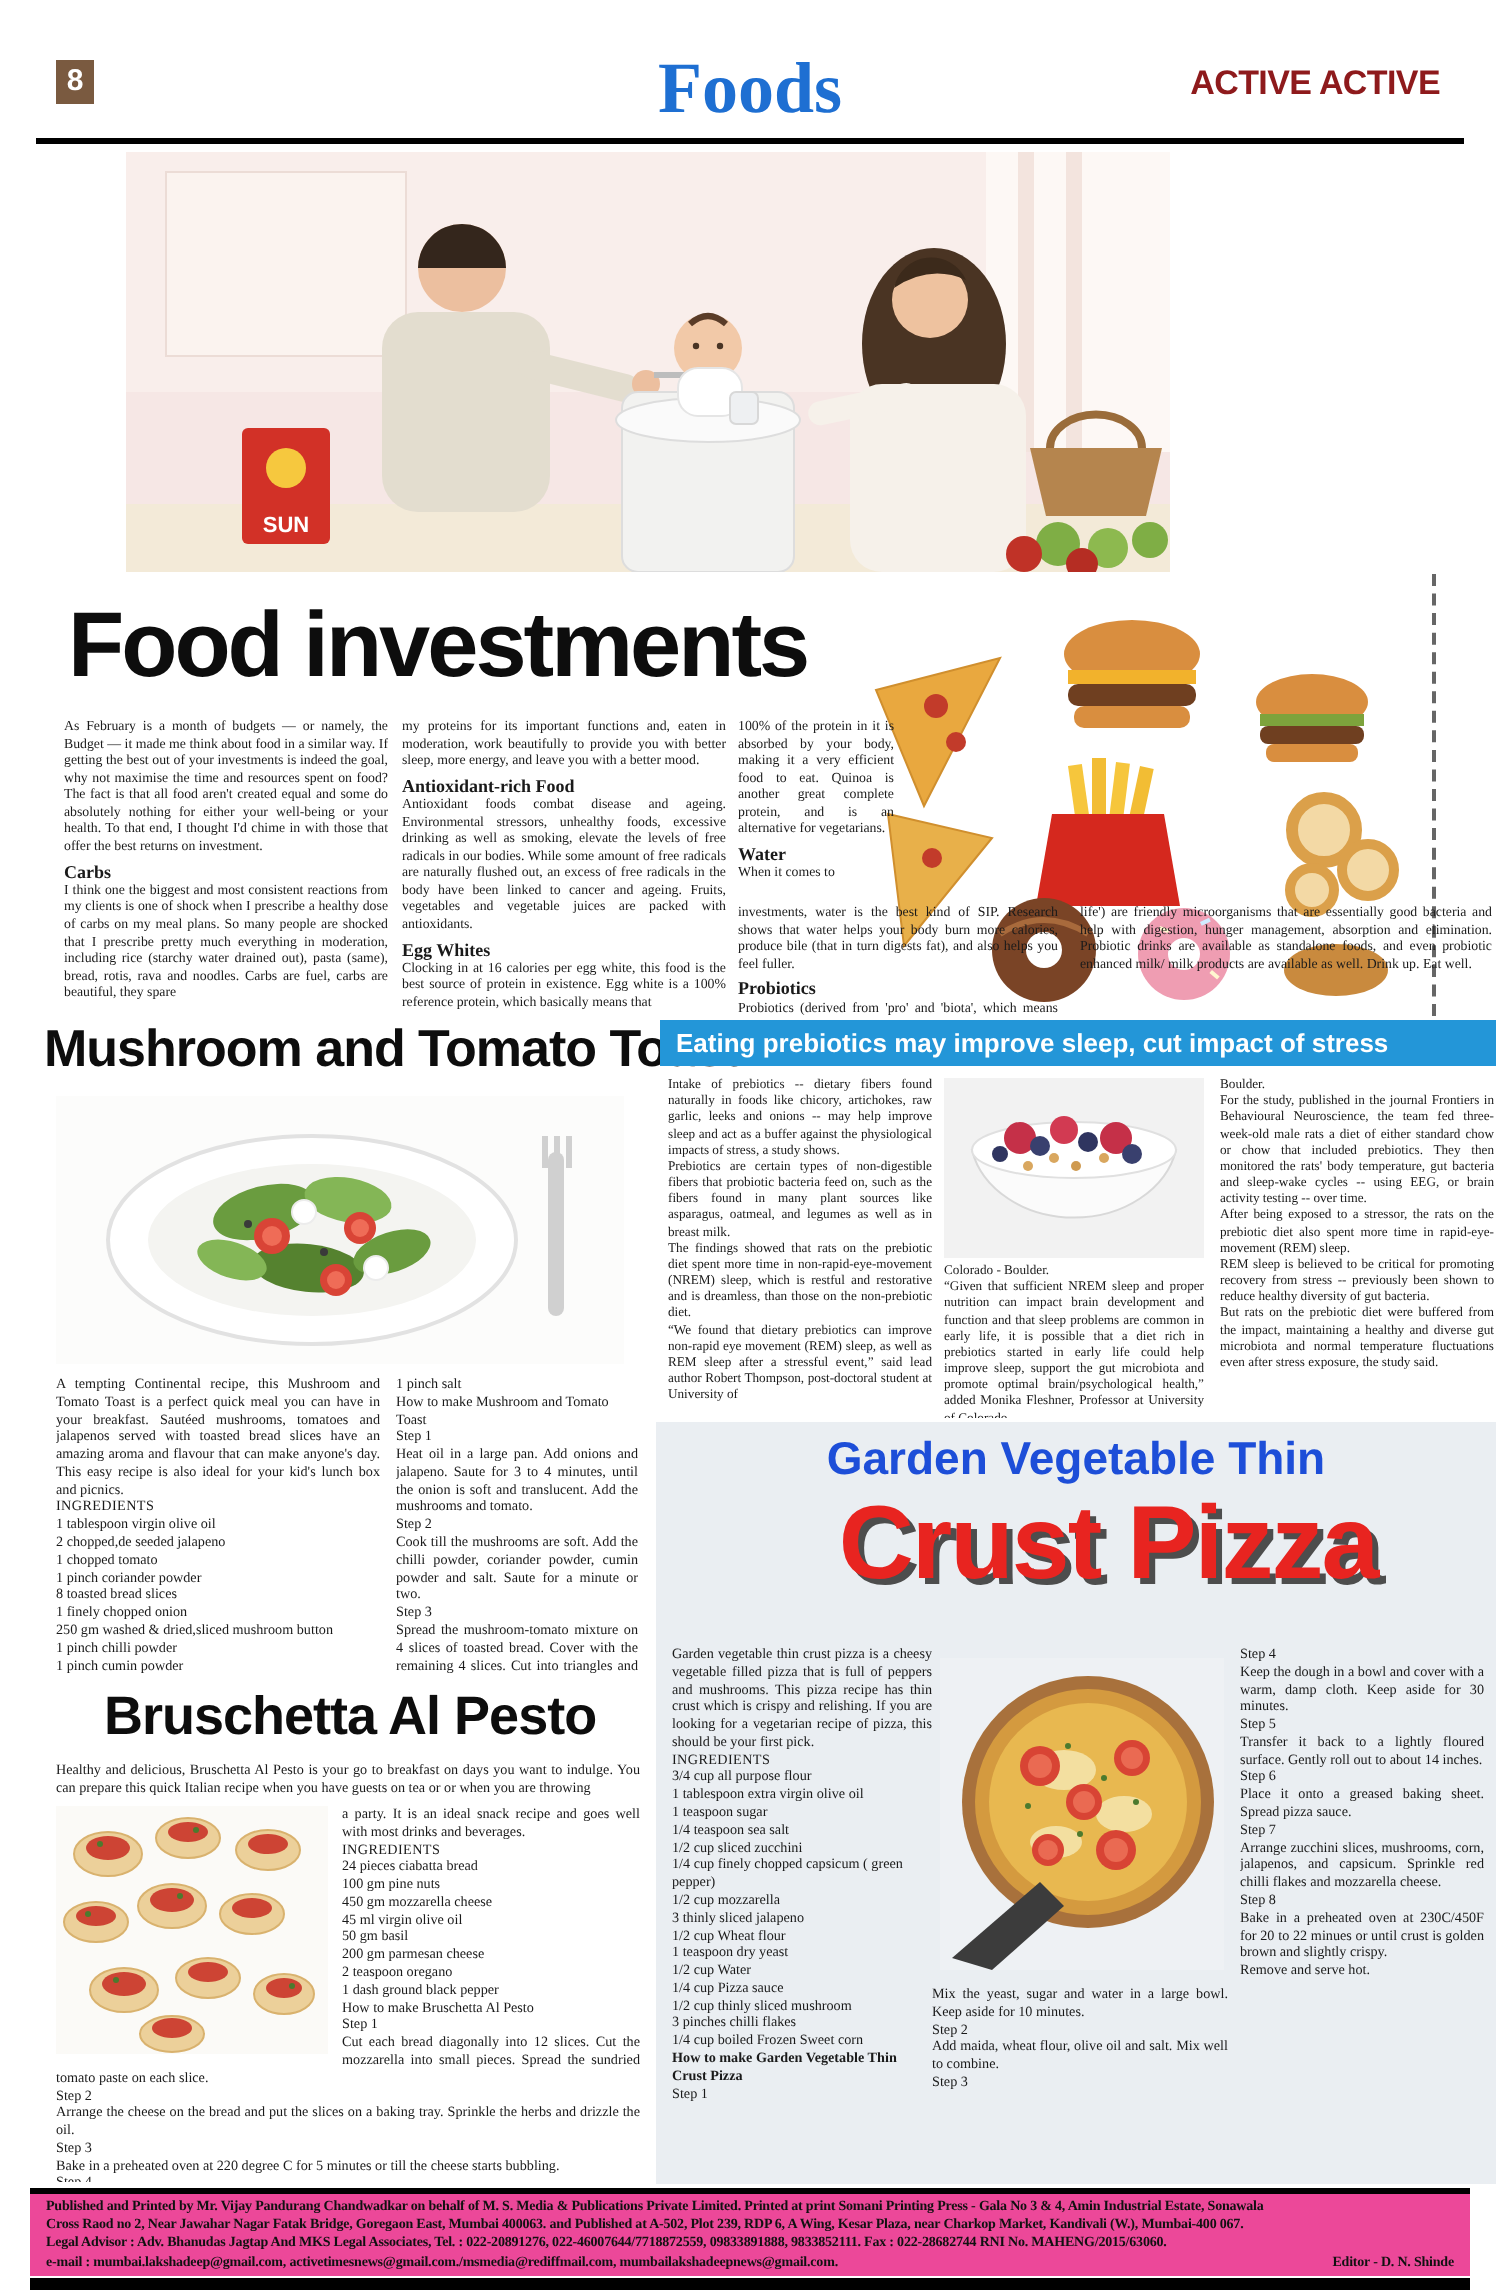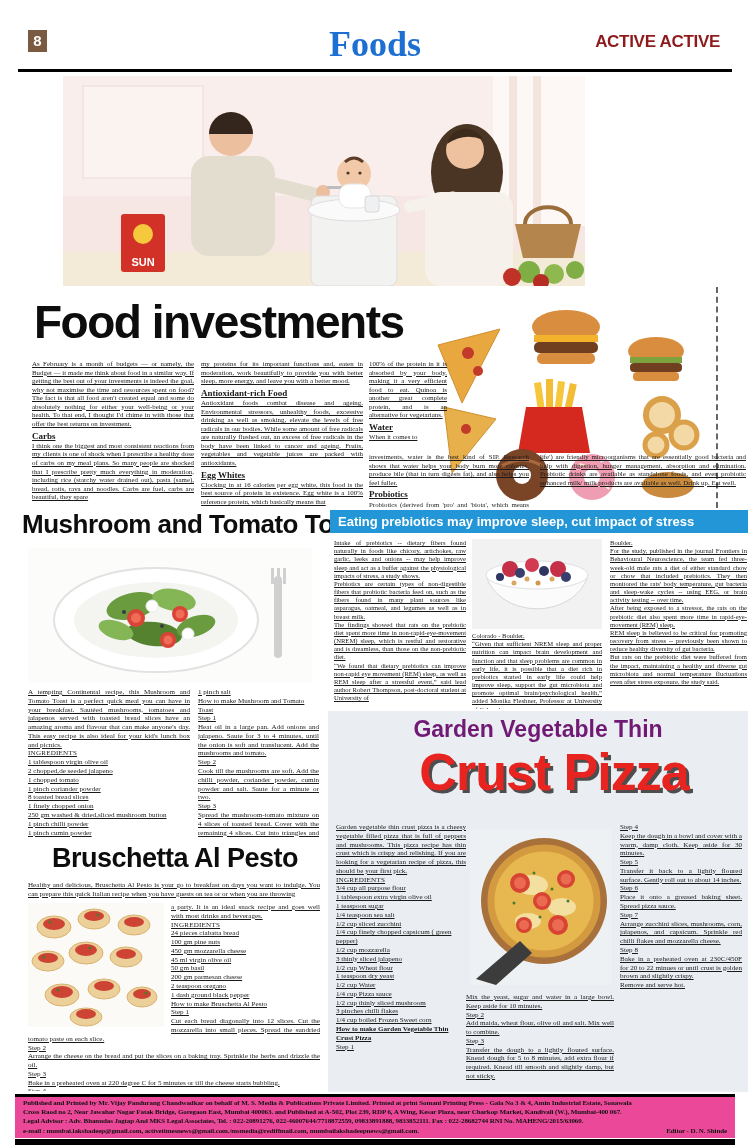--- a/index.html
+++ b/index.html
@@ -17,35 +17,35 @@
          font:bold 17px/18px "Liberation Sans",sans-serif;}
   .rule-top{position:absolute;left:18px;top:69px;width:714px;height:3px;background:#000;}
   
   .photo{position:absolute;overflow:hidden;}
   .hero{left:63px;top:76px;width:522px;height:210px;}
   .junk{left:434px;top:287px;width:284px;height:221px;border-right:2px dashed #666;box-sizing:border-box;}
   .salad{left:28px;top:548px;width:284px;height:134px;}
   
   .headline-xl{position:absolute;left:34px;top:294px;width:402px;color:#0d0d0d;
                font:800 46px/56px "Liberation Sans",sans-serif;letter-spacing:-1.5px;white-space:nowrap;}
-  .col{position:absolute;font-size:6.9px;line-height:1.24;overflow:hidden;text-align:justify;text-decoration:underline;}
+  .col{position:absolute;font-size:6.9px;line-height:1.24;overflow:hidden;text-align:justify;}
   .blk{text-align:justify;}
   .blk.line{text-align:left;}
   .blk.caps{text-align:left;letter-spacing:.2px;}
   .blk.bold{text-align:left;font-weight:bold;}
   .blk.subhead{text-align:left;font-weight:bold;font-size:9px;line-height:1.15;margin:2px 0 1px;}
   
   .h2{position:absolute;color:#0d0d0d;font:800 26px/30px "Liberation Sans",sans-serif;letter-spacing:-0.5px;white-space:nowrap;}
   
   .banner{position:absolute;left:330px;top:510px;width:418px;height:23px;background:#2396d8;
           color:#fff;font:bold 13px/23px "Liberation Sans",sans-serif;padding-left:8px;box-sizing:border-box;white-space:nowrap;}
   .pbimg{width:130px;height:90px;margin-bottom:3px;}
   
   .pizza-block{position:absolute;left:328px;top:711px;width:420px;height:381px;background:#eaeef2;}
-  .pz-t1{position:absolute;left:0;right:0;top:5px;text-align:center;color:#701a75;
+  .pz-t1{position:absolute;left:0;right:0;top:5px;text-align:center;color:#1d4ed8;
          font:bold 23px/26px "Liberation Sans",sans-serif;}
   .pz-t2{position:absolute;left:0;right:0;top:31px;text-align:center;color:#e82420;
          font:800 52px/60px "Liberation Sans",sans-serif;text-shadow:3px 3px 0 #4d4d4d;letter-spacing:-1px;padding-left:32px;}
   
   .br-flow img, .flowimg{float:left;margin:0 7px 2px 0;}
   
   .footer{position:absolute;left:15px;top:1094px;width:720px;height:44px;background:#ec4899;
           border-top:3px solid #000;box-sizing:border-box;padding:2px 8px;overflow:hidden;}
   .fline{font:bold 7px/9.2px "Liberation Serif",serif;color:#111;letter-spacing:-0.1px;white-space:nowrap;}
   .frow{display:flex;justify-content:space-between;}
@@ -315,21 +315,20 @@
           <circle cx="98" cy="72" r="1.5" fill="#4c7a2e"></circle>
         <circle cx="44" cy="74" r="1.5" fill="#4c7a2e"></circle>
         <path d="M6 150 L50 112 l12 12 L26 156 z" fill="#3c3c3c"></path>
       </svg>
     </div>
     <div class="col" style="left:138px;top:282px;width:148px;height:94px;font-size:7.1px">
         <div class="blk para">Mix the yeast, sugar and water in a large bowl. Keep aside for 10 minutes.</div>
         <div class="blk line">Step 2</div>
         <div class="blk para">Add maida, wheat flour, olive oil and salt. Mix well to combine.</div>
         <div class="blk line">Step 3</div>
-        <div class="blk para">Transfer the dough to a lightly floured surface. Knead dough for 5 to 8 minutes, add extra flour if required. Knead till smooth and slightly damp, but not sticky.</div>
       </div>
     <div class="col" style="left:292px;top:112px;width:122px;height:264px;font-size:7.1px">
         <div class="blk line">Step 4</div>
         <div class="blk para">Keep the dough in a bowl and cover with a warm, damp cloth. Keep aside for 30 minutes.</div>
         <div class="blk line">Step 5</div>
         <div class="blk para">Transfer it back to a lightly floured surface. Gently roll out to about 14 inches.</div>
         <div class="blk line">Step 6</div>
         <div class="blk para">Place it onto a greased baking sheet. Spread pizza sauce.</div>
         <div class="blk line">Step 7</div>
         <div class="blk para">Arrange zucchini slices, mushrooms, corn, jalapenos, and capsicum. Sprinkle red chilli flakes and mozzarella cheese.</div>

